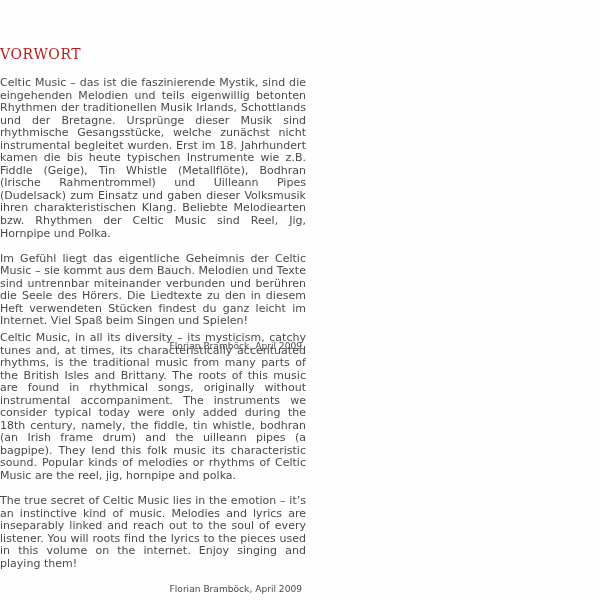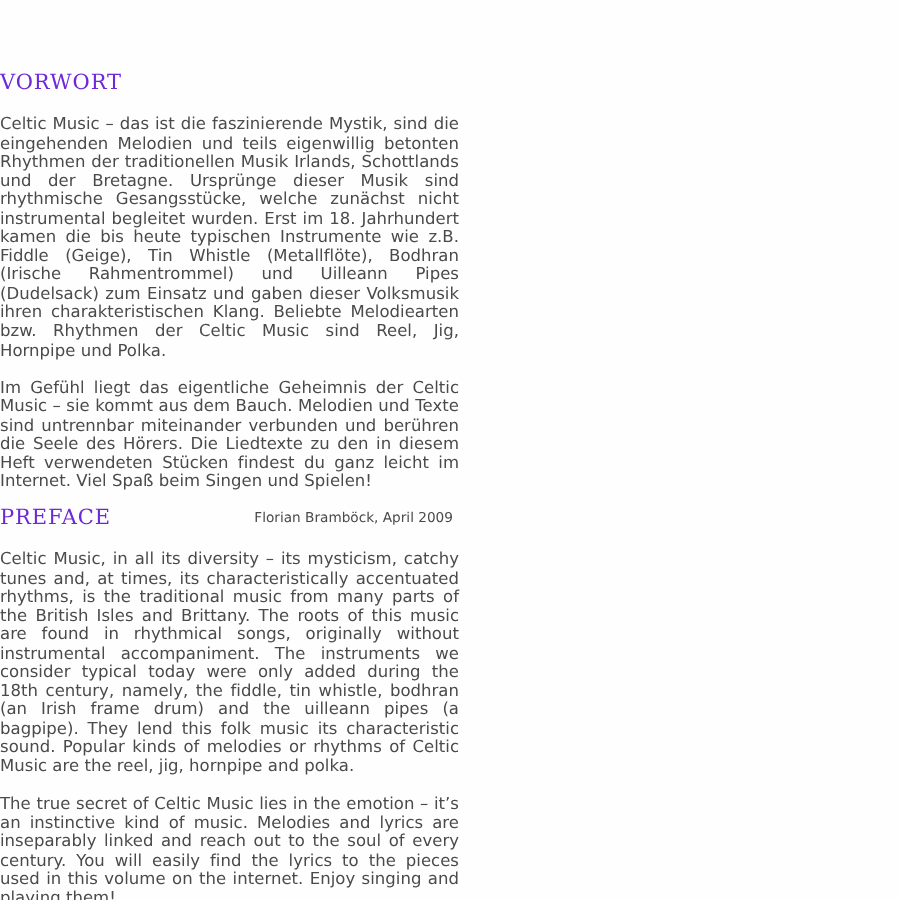--- a/index.html
+++ b/index.html
@@ -25,21 +25,21 @@
   }
   #section-vorwort { top: 42px; }
   #section-preface { top: 332px; }
 
   .section-heading {
     font-family: "DejaVu Serif", serif;
     font-weight: 400;
     font-size: 20px;
     line-height: 1.0;
     letter-spacing: 0.6px;
-    color: #6d28d9;
+    color: #b91c1c;
     font-variant: small-caps;
     text-transform: lowercase;
     margin: 0 0 15px 0;
     white-space: nowrap;
   }
   .section-heading::first-letter {
     font-size: 20px;
   }
 
   .body-paragraph {
@@ -73,19 +73,18 @@
 <div class="page">
 
   <div class="section" id="section-vorwort">
     <h1 class="section-heading">Vorwort</h1>
     <p class="body-paragraph">Celtic Music – das ist die faszinierende Mystik, sind die eingehenden Melodien und teils eigenwillig betonten Rhythmen der traditionellen Musik Irlands, Schottlands und der Bretagne. Ursprünge dieser Musik sind rhythmische Gesangsstücke, welche zunächst nicht instrumental begleitet wurden. Erst im 18. Jahrhundert kamen die bis heute typischen Instrumente wie z.B. Fiddle (Geige), Tin Whistle (Metallflöte), Bodhran (Irische Rahmentrommel) und Uilleann Pipes (Dudelsack) zum Einsatz und gaben dieser Volksmusik ihren charakteristischen Klang. Beliebte Melodiearten bzw. Rhythmen der Celtic Music sind Reel, Jig, Hornpipe und Polka.</p>
     <p class="body-paragraph">Im Gefühl liegt das eigentliche Geheimnis der Celtic Music – sie kommt aus dem Bauch. Melodien und Texte sind untrennbar miteinander verbunden und berühren die Seele des Hörers. Die Liedtexte zu den in diesem Heft verwendeten Stücken findest du ganz leicht im Internet. Viel Spaß beim Singen und Spielen!</p>
     <p class="signature">Florian Bramböck, April 2009</p>
   </div>
 
   <div class="section" id="section-preface">
-    <h1 class="section-heading">Preface</h1>
     <p class="body-paragraph">Celtic Music, in all its diversity – its mysticism, catchy tunes and, at times, its characteristically accentuated rhythms, is the traditional music from many parts of the British Isles and Brittany. The roots of this music are found in rhythmical songs, originally without instrumental accompaniment. The instruments we consider typical today were only added during the 18th century, namely, the fiddle, tin whistle, bodhran (an Irish frame drum) and the uilleann pipes (a bagpipe). They lend this folk music its characteristic sound. Popular kinds of melodies or rhythms of Celtic Music are the reel, jig, hornpipe and polka.</p>
-    <p class="body-paragraph">The true secret of Celtic Music lies in the emotion – it’s an instinctive kind of music. Melodies and lyrics are inseparably linked and reach out to the soul of every century. You will easily find the lyrics to the pieces used in this volume on the internet. Enjoy singing and playing them!</p>
+    <p class="body-paragraph">The true secret of Celtic Music lies in the emotion – it’s an instinctive kind of music. Melodies and lyrics are inseparably linked and reach out to the soul of every listener. You will roots find the lyrics to the pieces used in this volume on the internet. Enjoy singing and playing them!</p>
     <p class="signature">Florian Bramböck, April 2009</p>
   </div>
 
 </div>
 
 </body></html>

